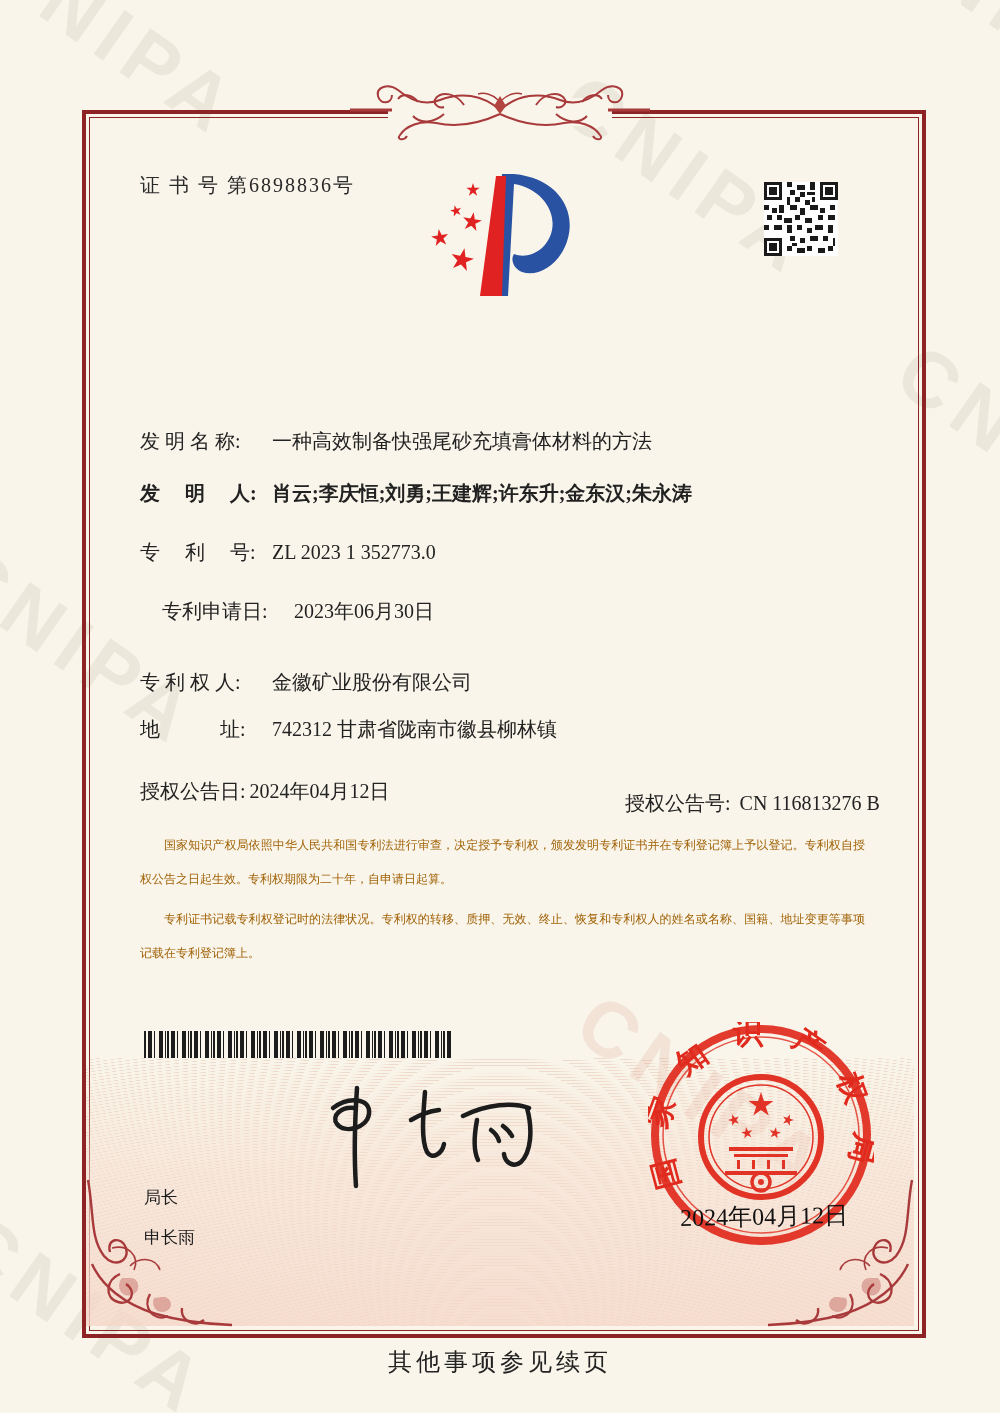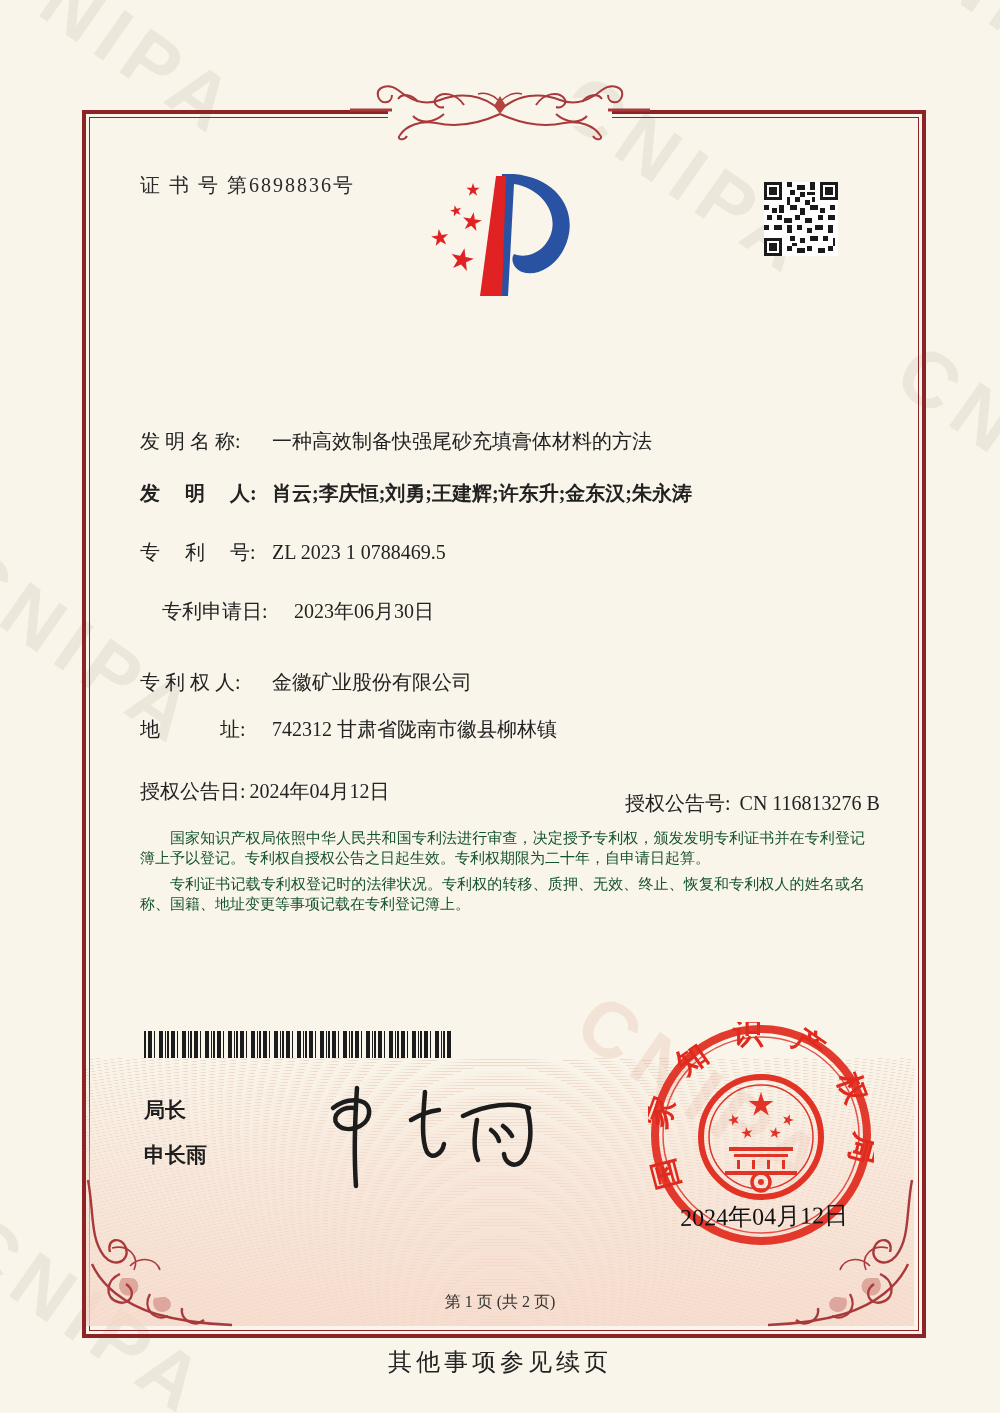--- a/index.html
+++ b/index.html
@@ -34,30 +34,30 @@
   .qr{position:absolute;left:764px;top:182px;width:74px;height:74px;}
 
   .title{position:absolute;left:0;top:297px;width:100%;text-align:center;
          font-size:46px;font-weight:bold;color:#111;letter-spacing:22px;text-indent:22px;}
 
   .field{position:absolute;left:140px;font-size:20px;color:#222;white-space:nowrap;}
   .field .lab{display:inline-block;min-width:128px;}
   .field .val{margin-left:4px;}
   .gr2{position:absolute;left:485px;top:12px;}
 
-  .paras{position:absolute;left:140px;top:828px;width:725px;font-size:15px;
-         color:#14532d;line-height:20px;text-align:justify;}
+  .paras{position:absolute;left:140px;top:828px;width:725px;font-size:12px;
+         color:#a16207;line-height:34px;text-align:justify;}
   .paras p{margin:0 0 6px 0;text-indent:2em;}
 
   .barcode{position:absolute;left:144px;top:1031px;width:308px;height:27px;
      background:
        repeating-linear-gradient(90deg,#1c1c1c 0 2px,rgba(0,0,0,0) 2px 4px,#1c1c1c 4px 8px,rgba(0,0,0,0) 8px 10px,#1c1c1c 10px 11px,rgba(0,0,0,0) 11px 15px,#1c1c1c 15px 19px,rgba(0,0,0,0) 19px 21px,#1c1c1c 21px 22px,rgba(0,0,0,0) 22px 23px);}
 
-  .commissioner{position:absolute;left:144px;top:1096px;font-size:21px;color:#1e1e1e;
-      font-family:"Liberation Sans","DejaVu Sans",sans-serif;font-weight:bold;}
+  .commissioner{position:absolute;left:144px;top:1186px;font-size:17px;color:#1e1e1e;
+      font-family:"Liberation Sans","DejaVu Sans",sans-serif;}
   .commissioner div{margin-bottom:17px;}
   .signature{position:absolute;left:295px;top:1078px;width:250px;height:115px;}
 
   .seal{position:absolute;left:648px;top:1022px;width:226px;height:226px;}
   .seal svg{position:absolute;left:0;top:0;}
   .seal-date{position:absolute;left:32px;top:178px;width:220px;font-size:24px;color:#111;
       letter-spacing:0px;white-space:nowrap;transform:rotate(-1deg);}
 
   .page-note{position:absolute;left:0;top:1292px;width:100%;text-align:center;
       font-size:16px;color:#333;}
@@ -205,21 +205,21 @@
   </svg>
 
 
   <div class="field" style="top:416px;margin-top:12px;">
     <span class="lab">发 明 名 称:</span><span class="val">一种高效制备快强尾砂充填膏体材料的方法</span>
   </div>
   <div class="field" style="top:480px;font-weight:bold;">
     <span class="lab">发　 明　 人:</span><span class="val">肖云;李庆恒;刘勇;王建辉;许东升;金东汉;朱永涛</span>
   </div>
   <div class="field" style="top:539px;">
-    <span class="lab">专　 利　 号:</span><span class="val">ZL 2023 1 0788469.5</span>
+    <span class="lab">专　 利　 号:</span><span class="val">ZL 2023 1 352773.0</span>
   </div>
   <div class="field" style="top:598px;margin-left:22px;">
     <span class="lab">专利申请日:</span><span class="val">2023年06月30日</span>
   </div>
   <div class="field" style="top:657px;margin-top:12px;">
     <span class="lab">专 利 权 人:</span><span class="val">金徽矿业股份有限公司</span>
   </div>
   <div class="field" style="top:716px;">
     <span class="lab">地　　　址:</span><span class="val">742312 甘肃省陇南市徽县柳林镇</span>
   </div>
@@ -285,17 +285,16 @@
           <rect x="21" y="25" width="3" height="9"></rect>
           <rect x="-36" y="36" width="72" height="4"></rect>
         </g>
         <circle cx="0" cy="47" r="9" fill="none" stroke="#e02a1d" stroke-width="3.5"></circle>
         <circle cx="0" cy="47" r="3" fill="#e02a1d"></circle>
       </g>
     </svg>
     <div class="seal-date">2024年04月12日</div>
   </div>
 
-  <div class="page-note">第 1 页 (共 2 页)</div>
 
   <div class="footer-note">其他事项参见续页</div>
 
 </div>
 
 </body></html>

